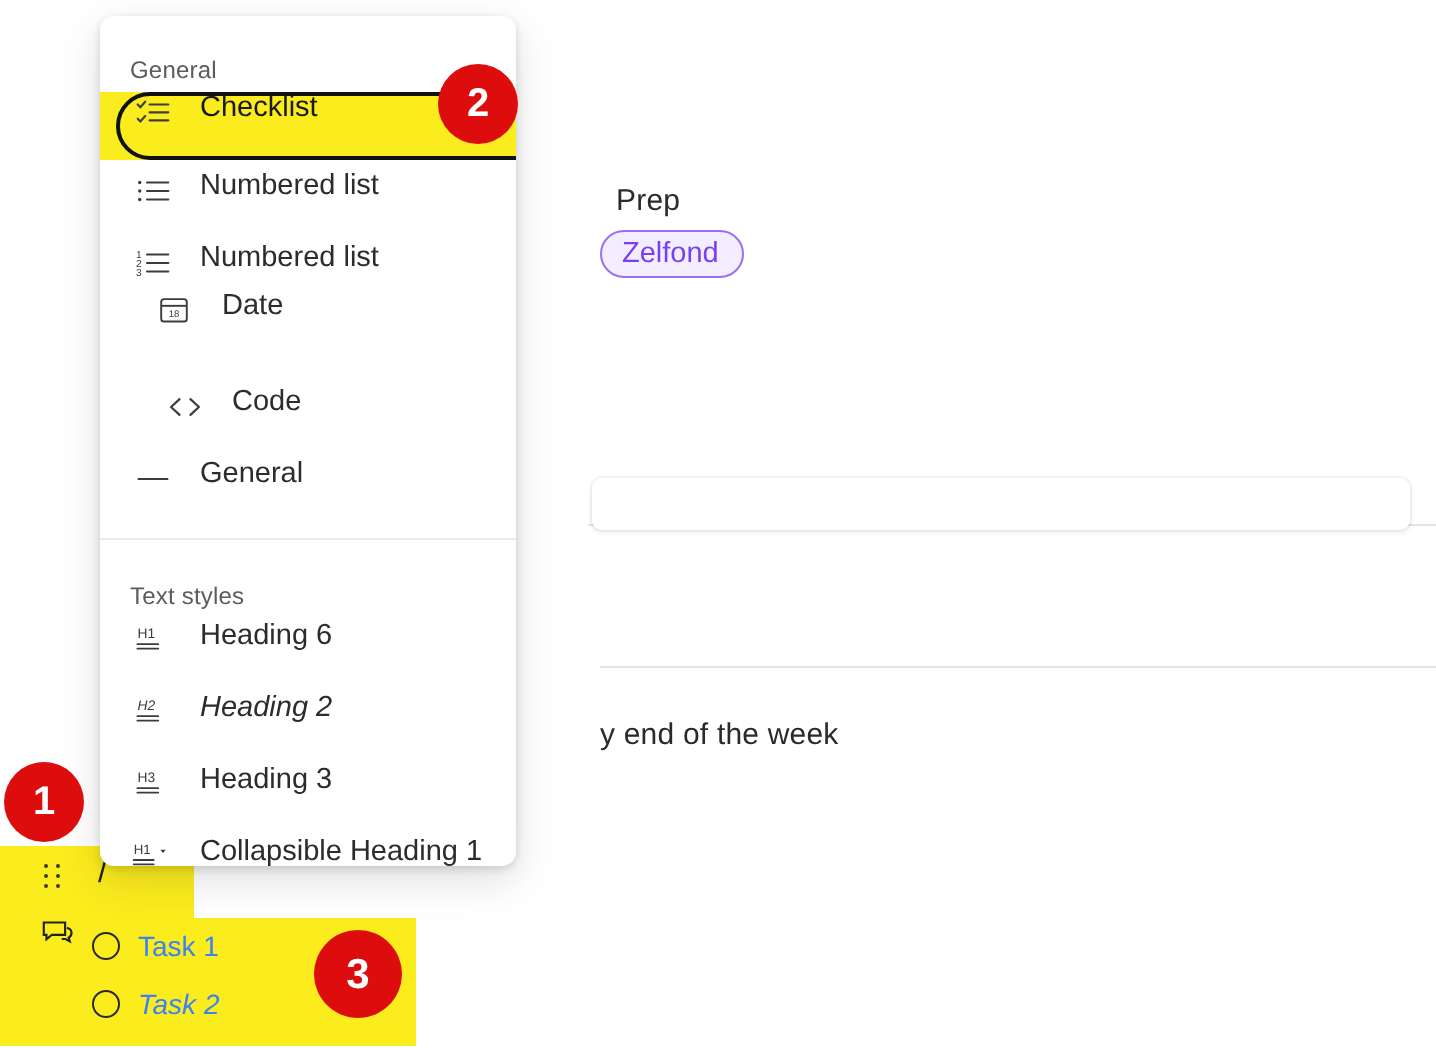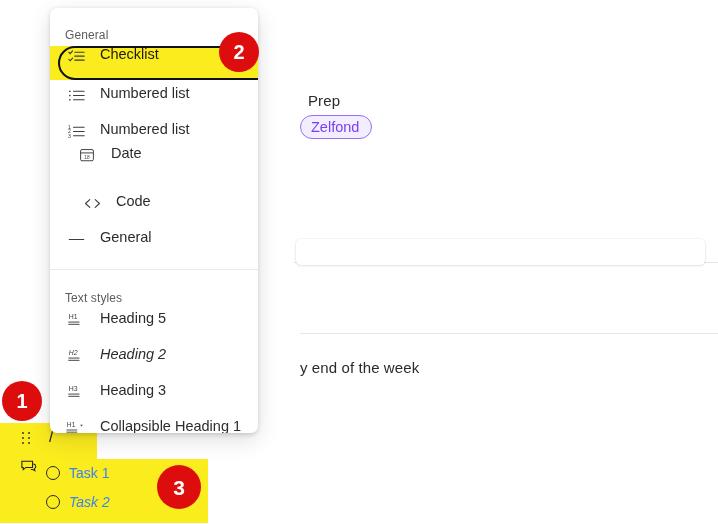--- a/index.html
+++ b/index.html
@@ -307,21 +307,21 @@
 
     <div class="section-label" id="label-textstyles">Text styles</div>
 
     <div class="menu-item" style="top:302px;">
       <span class="mi-icon">
         <svg viewBox="0 0 22 20" width="19" height="18" fill="none" stroke="#3c3c3c" stroke-width="1.1" stroke-linecap="round">
           <text x="2" y="9" font-size="8" fill="#3c3c3c" stroke="none" font-family="Liberation Sans, sans-serif">H1</text>
           <path d="M2 12.4h12M2 15h12"></path>
         </svg>
       </span>
-      <span class="mi-label">Heading 5</span>
+      <span class="mi-label">Heading 6</span>
     </div>
 
     <div class="menu-item" style="top:338px;font-style:italic;">
       <span class="mi-icon">
         <svg viewBox="0 0 22 20" width="19" height="18" fill="none" stroke="#3c3c3c" stroke-width="1.1" stroke-linecap="round">
           <text x="2" y="9" font-size="8" fill="#3c3c3c" stroke="none" font-family="Liberation Sans, sans-serif">H2</text>
           <path d="M2 12.4h12M2 15h12"></path>
         </svg>
       </span>
       <span class="mi-label">Heading 2</span>

